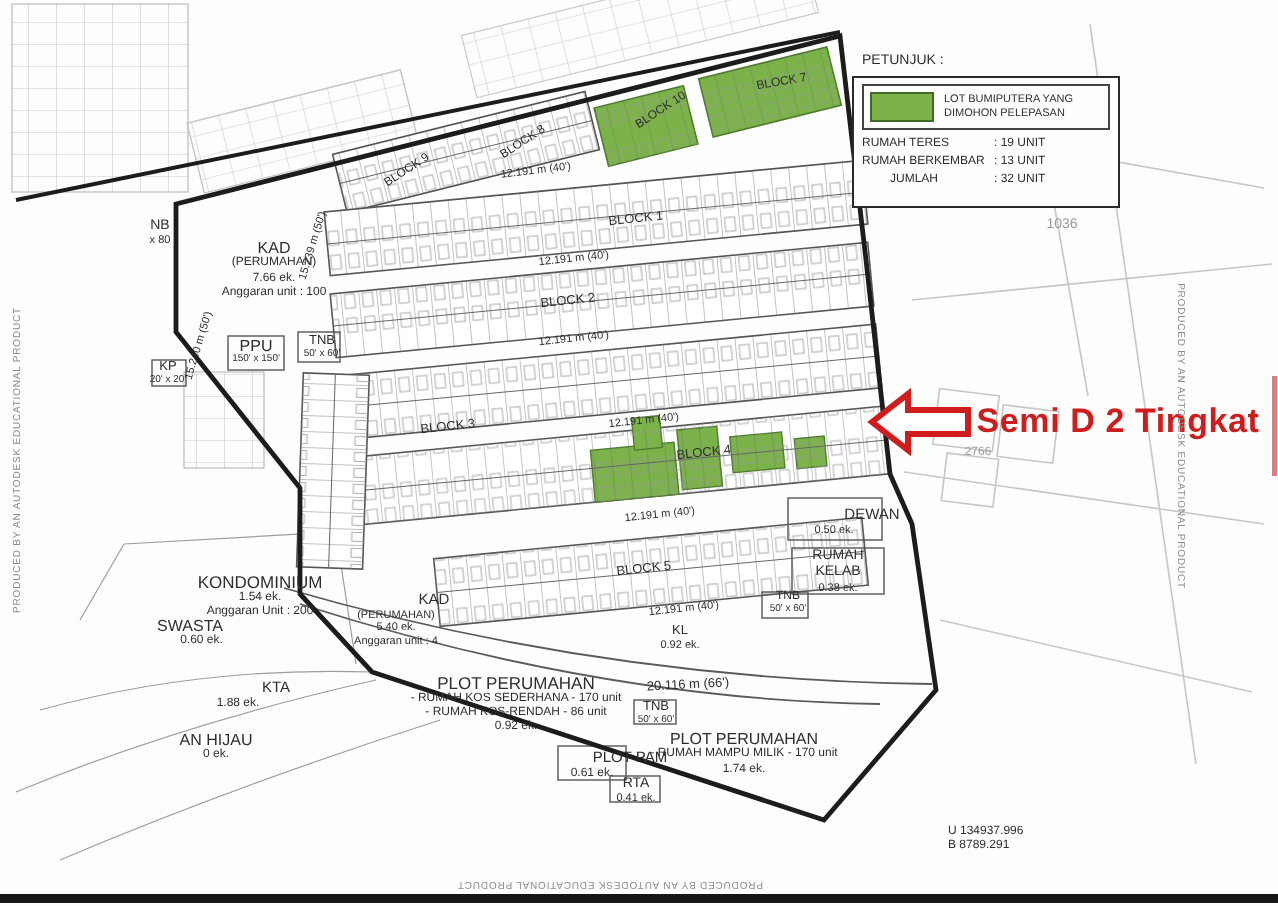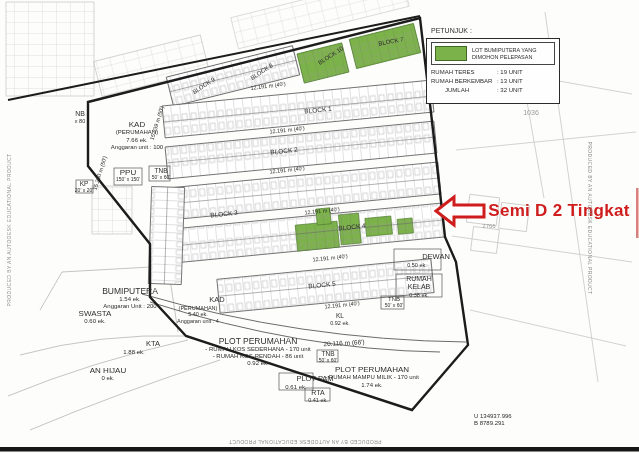--- a/index.html
+++ b/index.html
@@ -195,29 +195,29 @@
   </div>
   <div class="lbl" style="left:161px;top:174px;transform:translate(-50%,-50%);">
     <div class="t65">TNB</div>
     <div class="t5">50' x 60'</div>
   </div>
   <div class="lbl" style="left:84px;top:187px;transform:translate(-50%,-50%);">
     <div class="t65">KP</div>
     <div class="t5">20' x 20'</div>
   </div>
   <div class="lbl" style="left:130px;top:298px;transform:translate(-50%,-50%);">
-    <div class="t85">BUMIPUTERA</div>
+    <div class="t85">KONDOMINIUM</div>
     <div class="t6">1.54 ek.</div>
     <div class="t6">Anggaran Unit : 200</div>
   </div>
-  <div class="lbl" style="left:95px;top:317px;transform:translate(-50%,-50%);">
+  <div class="lbl" style="left:95px;top:317px;transform:translate(-50%,-50%);text-align:right;">
     <div class="t8">SWASTA</div>
     <div class="t6">0.60 ek.</div>
   </div>
-  <div class="lbl" style="left:134px;top:348px;transform:translate(-50%,-50%);">
+  <div class="lbl" style="left:119px;top:348px;transform:translate(-50%,-50%);">
     <div class="t75">KTA</div>
     <div class="t6">1.88 ek.</div>
   </div>
   <div class="lbl" style="left:108px;top:374px;transform:translate(-50%,-50%);">
     <div class="t8">AN HIJAU</div>
     <div class="t6">0 ek.</div>
   </div>
   <div class="lbl" style="left:198px;top:310px;transform:translate(-50%,-50%);">
     <div class="t75">KAD</div>
     <div class="t55">(PERUMAHAN)</div>

